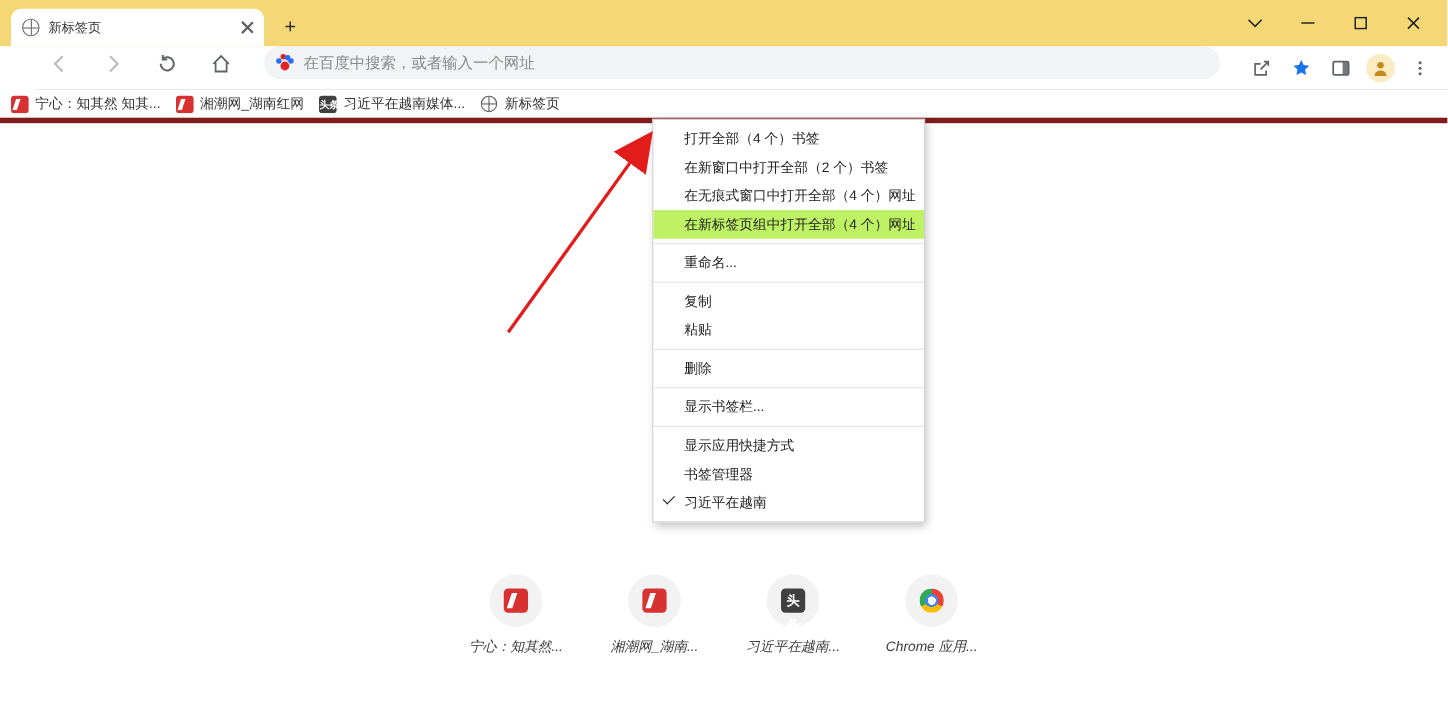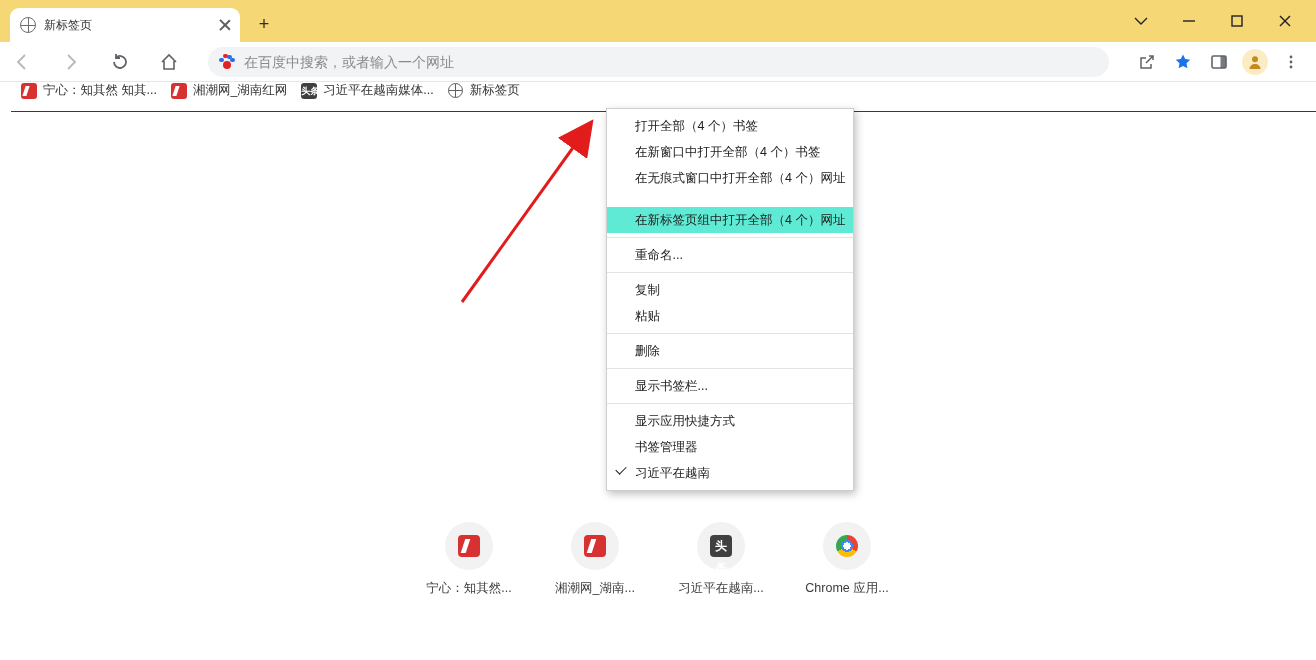--- a/index.html
+++ b/index.html
@@ -57,24 +57,25 @@
   .win-controls {
     position: absolute; right: 0; top: 0; height: 42px;
     display: flex; align-items: center; gap: 22px; padding: 0 18px;
   }
   .win-btn { width: 26px; height: 26px; display: flex; align-items: center; justify-content: center; cursor: pointer; }
   .win-btn svg { display: block; }
 
   
   .toolbar {
     height: 40px; background: #fff;
-    display: flex; align-items: center;
+    display: flex; 
     padding: 0 6px;
     gap: 17px;
     border-bottom: 1px solid #e5e5e5;
+    margin-left: 32px;
   }
   .nav-icon {
     width: 32px; height: 32px; display: flex; align-items: center; justify-content: center;
     color: #5f6368; border-radius: 50%; cursor: pointer;
   }
   .nav-icon.disabled { color: #b8b8b8; cursor: default; }
 
   .omnibox {
     flex: 1 1 auto; height: 30px; margin: 0 6px;
     background: #f1f3f4; border-radius: 15px;
@@ -103,22 +104,22 @@
   .tb-icon { width: 30px; height: 30px; display: flex; align-items: center; justify-content: center; cursor: pointer; color: #5f6368; }
   .star { color: #1a73e8; }
   .avatar {
     width: 26px; height: 26px; border-radius: 50%; background: #fcecc4;
     display: flex; align-items: center; justify-content: center;
   }
   .avatar svg { display:block; }
 
   
   .bookmarks-bar {
-    height: 30px; background: #fff; display: flex; align-items: flex-start;
-    padding: 0 10px; gap: 14px; border-bottom: 1px solid #7f1d1d; margin-left: 11px;
+    height: 30px; background: #fff; display: flex; align-items: center;
+    padding: 0 10px; gap: 14px; border-bottom: 5px solid #7f1d1d;
   }
   .bk-item {
     display: flex; align-items: center; gap: 6px;
     font-size: 12.5px; color: #333; cursor: pointer;
     max-width: 180px; overflow: hidden; white-space: nowrap; text-overflow: ellipsis;
   }
   .fav { width: 16px; height: 16px; flex: 0 0 auto; border-radius: 3px; position: relative; }
   .fav.red { background: #d83131; }
   .fav.red::after {
     content: ""; position: absolute; left: 3px; top: 3px; width: 4px; height: 10px;
@@ -132,38 +133,38 @@
   .fav.globe .g {
     width: 15px; height: 15px; border: 1.3px solid #5f5f5f; border-radius: 50%;
     position: absolute; left: 0; top: 0;
   }
   .fav.globe .g::before {content:"";position:absolute;left:6.2px;top:0;width:1.1px;height:100%;background:#5f5f5f;}
   .fav.globe .g::after  {content:"";position:absolute;top:6.2px;left:0;height:1.1px;width:100%;background:#5f5f5f;}
 
   
   .ctx-menu {
     position: absolute;
-    left: 606px; top: 108px;
+    left: 593px; top: 108px;
     width: 248px;
     background: #fff;
     border: 1px solid #cfcfcf;
     box-shadow: 2px 3px 8px rgba(0,0,0,.25);
     padding: 4px 0;
     font-size: 12.5px;
     color: #222;
     z-index: 100;
   }
   .ctx-item {
     padding: 4px 14px 4px 28px;
     line-height: 18px;
     cursor: pointer;
     white-space: nowrap;
     position: relative;
   }
-  .ctx-item.hover { background: #5eead4; margin-top: 16px; }
+  .ctx-item.hover { background: #bef264; }
   .ctx-sep { height: 1px; background: #e3e3e3; margin: 4px 0; }
   .ctx-check::before {
     content: ""; position: absolute; left: 9px; top: 6px;
     width: 9px; height: 5px; border-left: 1.6px solid #222; border-bottom: 1.6px solid #222;
     transform: rotate(-45deg);
   }
 
   
   .arrow-svg { position: absolute; left: 0; top: 0; width: 1316px; height: 660px; pointer-events: none; z-index: 200; }
 
@@ -171,21 +172,21 @@
   .ntp { position: absolute; left: 0; top: 112px; right: 0; bottom: 0; }
   .tiles {
     position: absolute; top: 410px; left: 50%; transform: translateX(-50%);
     display: flex; gap: 34px;
   }
   .tile { width: 92px; display: flex; flex-direction: column; align-items: center; gap: 10px; cursor: pointer; }
   .tile .chip {
     width: 48px; height: 48px; border-radius: 50%; background: #f2f2f2;
     display: flex; align-items: center; justify-content: center;
   }
-  .tile .label { font-size: 12.5px; color: #3c3c3c; max-width: 100%; overflow: hidden; white-space: nowrap; text-overflow: ellipsis; }
+  .tile .label { font-size: 12.5px; color: #3c3c3c; max-width: 100%; overflow: hidden; white-space: nowrap; text-overflow: ellipsis; font-style: italic; }
   .chip .fav { width: 22px; height: 22px; border-radius: 4px; }
   .chip .fav.red::after { left:5px; top:4px; width:5px; height:14px; }
   .chip .fav.tiao { font-size: 12px; line-height: 22px; }
   .chrome-logo {
     width: 22px; height: 22px; border-radius: 50%;
     background:
       radial-gradient(circle at 50% 50%, #fff 0 24%, #4285f4 24% 38%, transparent 38%),
       conic-gradient(#ea4335 0 120deg, #fbbc05 120deg 240deg, #34a853 240deg 360deg);
   }
 </style>
@@ -341,21 +342,21 @@
         <div class="chip">
           <span class="chrome-logo"></span>
         </div>
         <div class="label">Chrome 应用...</div>
       </div>
     </div>
 </div>
 
 <div class="ctx-menu" id="ctx-menu">
     <div class="ctx-item">打开全部（4 个）书签</div>
-    <div class="ctx-item">在新窗口中打开全部（4 个）书签</div>
+    <div class="ctx-item">在新窗口中打开全部（2 个）书签</div>
     <div class="ctx-item">在无痕式窗口中打开全部（4 个）网址</div>
     <div class="ctx-item hover">在新标签页组中打开全部（4 个）网址</div>
     <div class="ctx-sep"></div>
     <div class="ctx-item">重命名...</div>
     <div class="ctx-sep"></div>
     <div class="ctx-item">复制</div>
     <div class="ctx-item">粘贴</div>
     <div class="ctx-sep"></div>
     <div class="ctx-item">删除</div>
     <div class="ctx-sep"></div>

